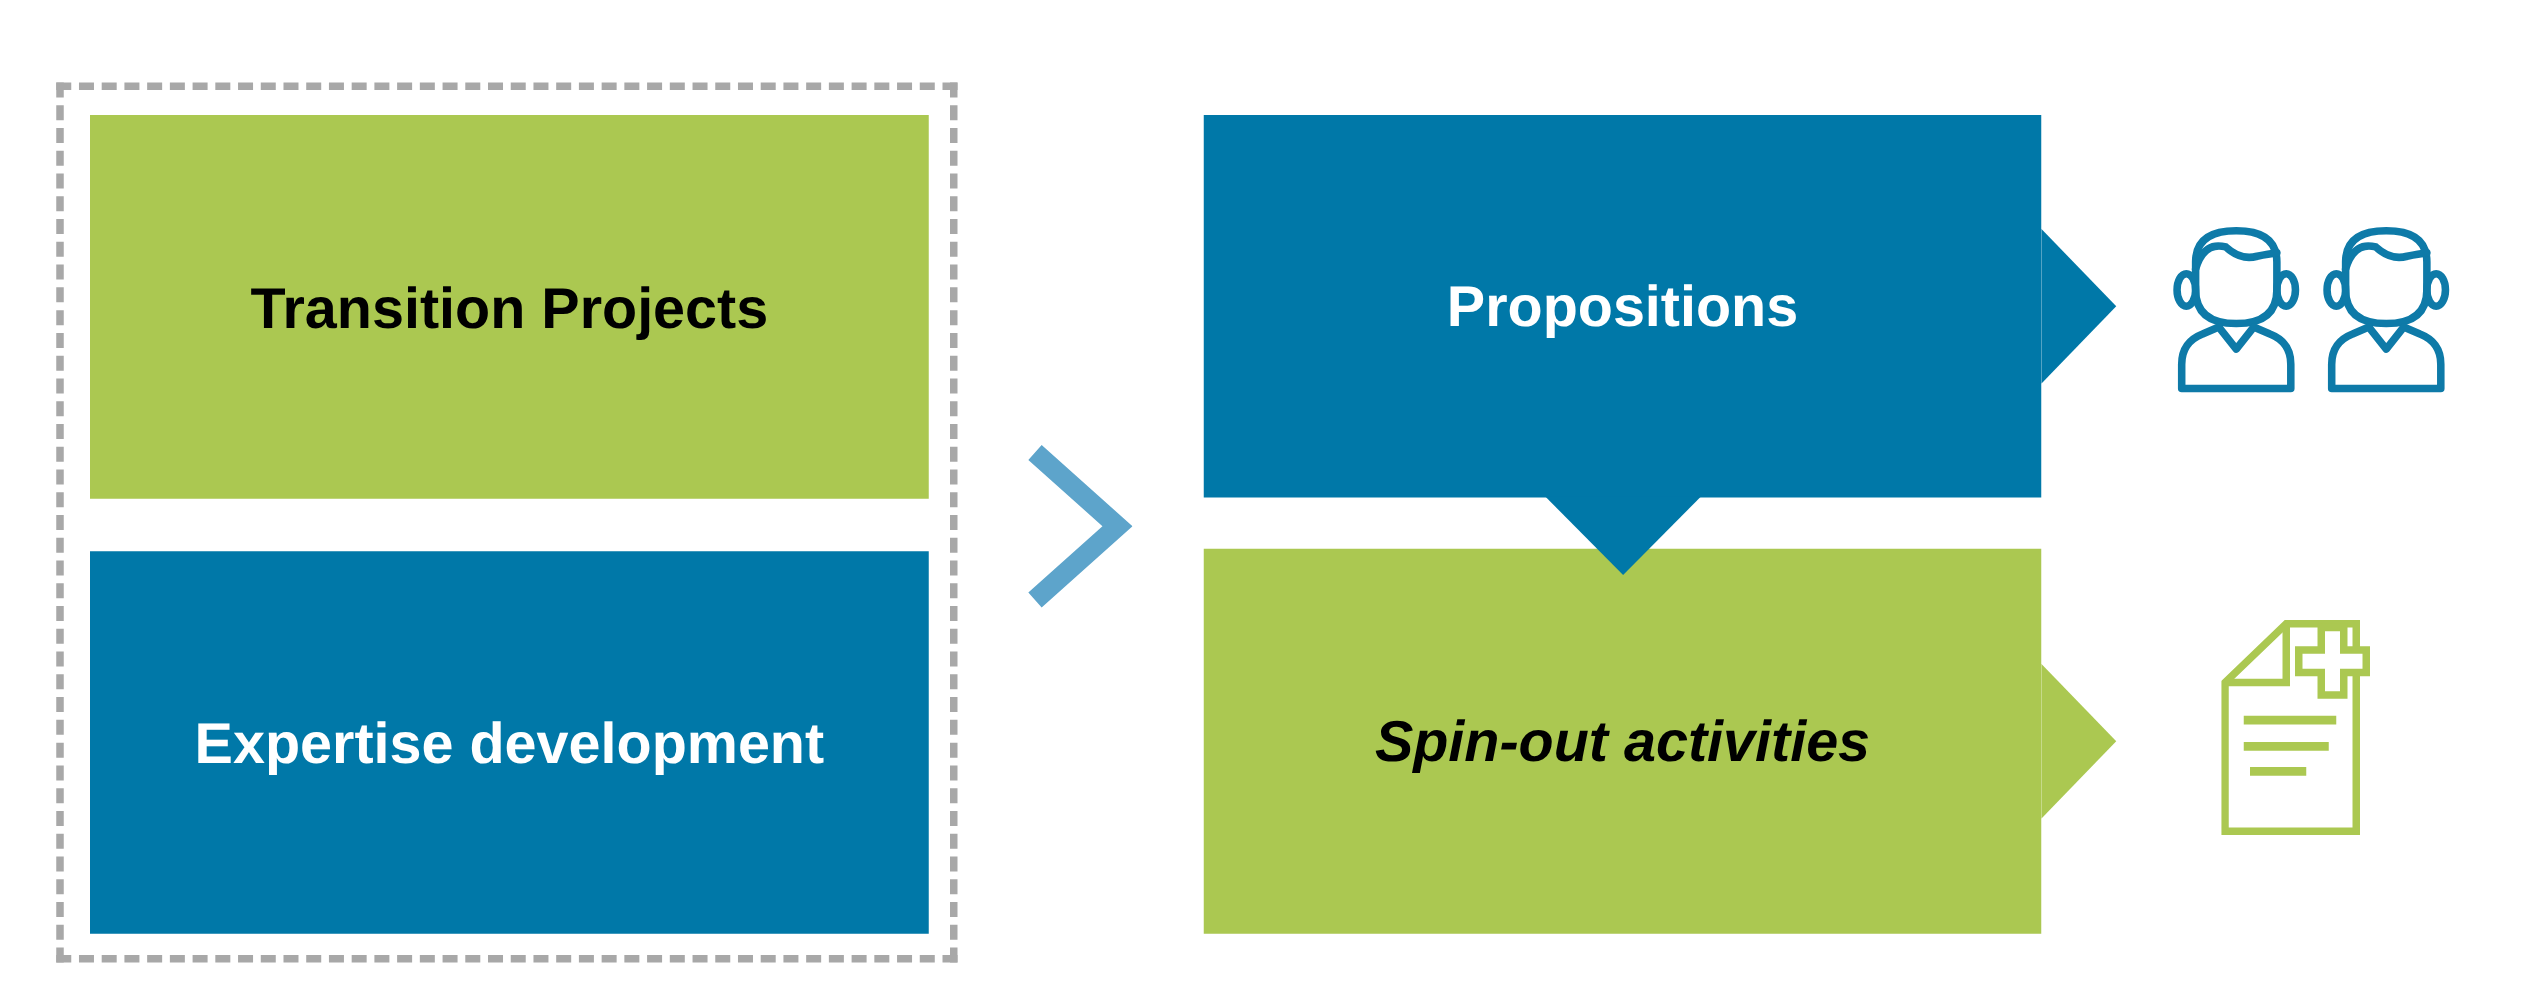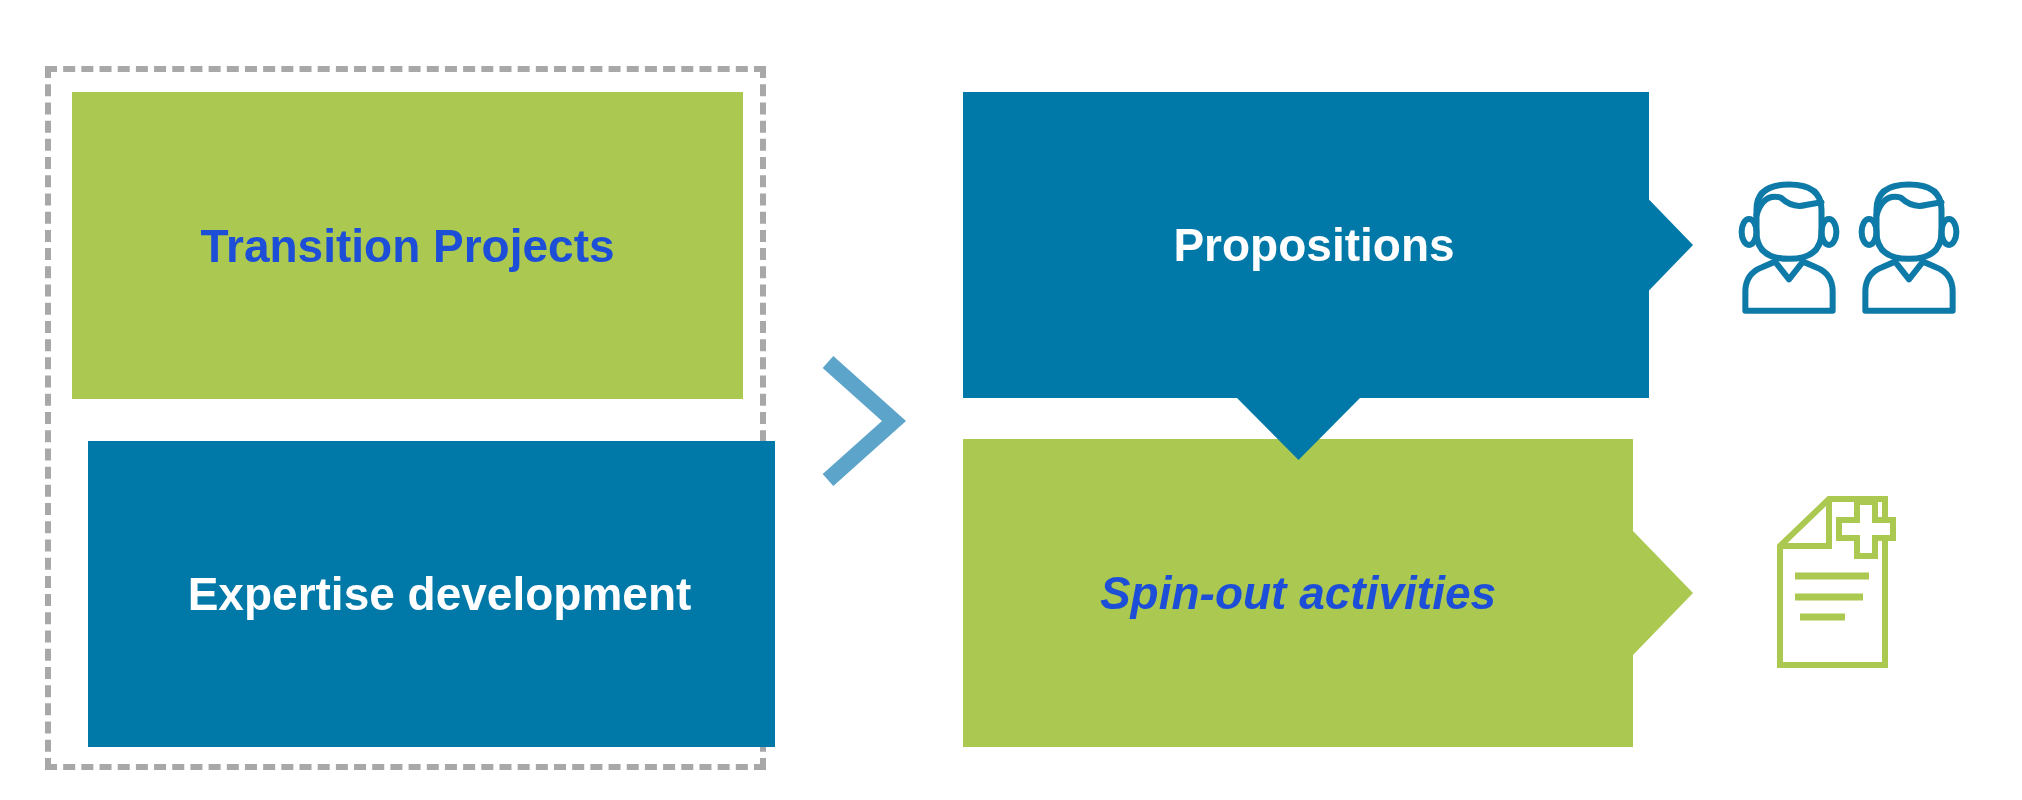--- a/index.html
+++ b/index.html
@@ -15,26 +15,26 @@
     border:6px dashed #a8a8a8;
     box-sizing:border-box;
   }
   .box{
     position:absolute;
     display:flex;align-items:center;justify-content:center;
     font-weight:700;font-size:46px;letter-spacing:0px;
     text-align:center;
   }
   .bg-green{background:#abc851;}
-  .bg-blue{background:#0078a8;padding-left:16px;}
-  .txt-blue{color:#1d4ed8;}
+  .bg-blue{background:#0078a8;}
+  .txt-blue{color:#000000;}
   .txt-white{color:#ffffff;}
 
   .box-transition{left:72px;top:92px;width:671px;height:307px;}
-  .box-expertise{left:88px;top:441px;width:671px;height:306px;}
+  .box-expertise{left:72px;top:441px;width:671px;height:306px;}
   .box-propositions{left:963px;top:92px;width:670px;height:306px;}
   .box-spinout{left:963px;top:439px;width:670px;height:308px;font-style:italic;}
 
   .abs{position:absolute;}
   .chevron-svg{left:818px;top:352px;}
   .arrow-right-blue{left:1633px;top:183px;}
   .arrow-down-blue{left:1236px;top:397px;z-index:3;}
   .arrow-right-green{left:1633px;top:531px;}
 
   .fill-blue{fill:#0078a8;}

